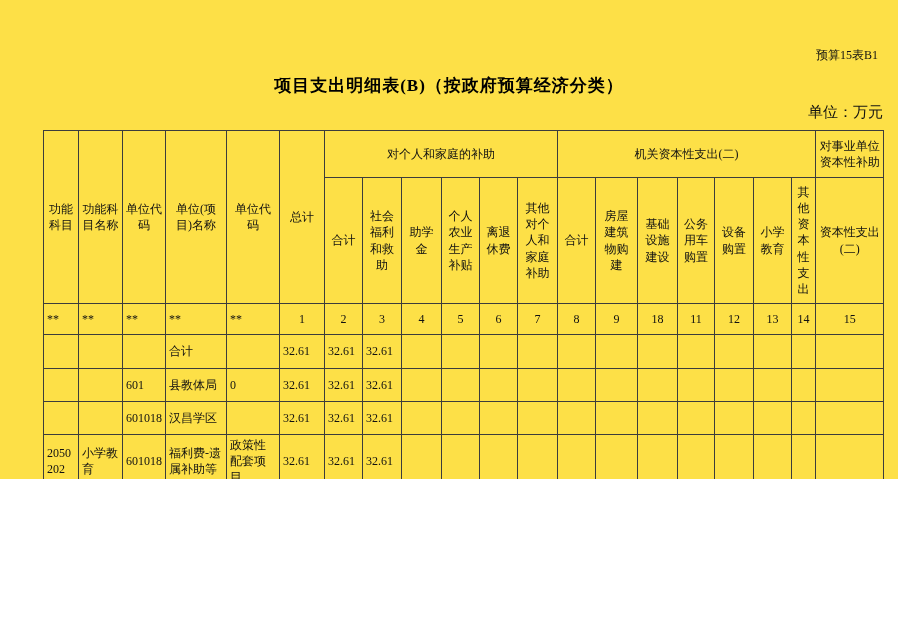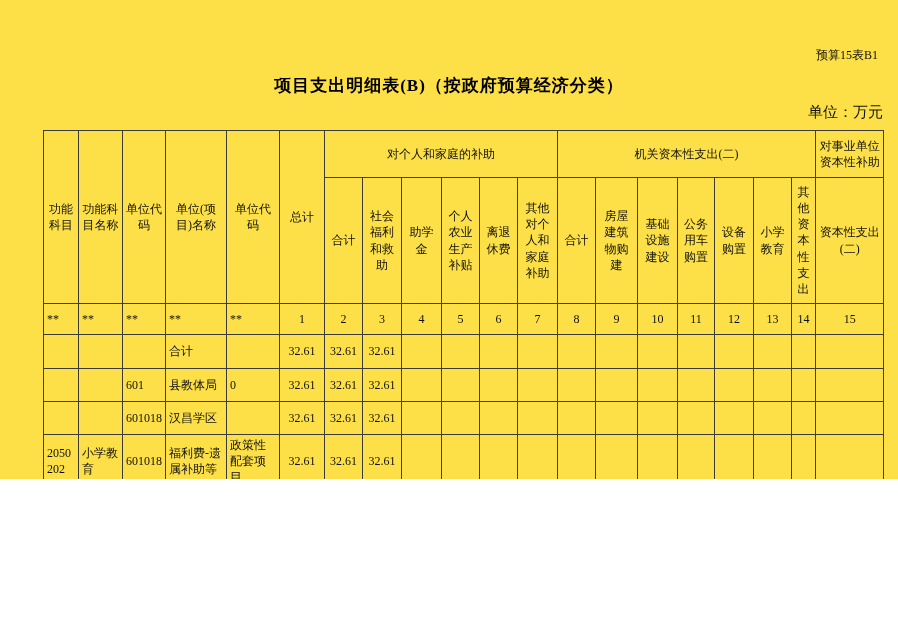--- a/index.html
+++ b/index.html
@@ -61,21 +61,21 @@
   tr.h2 { height: 126px; }
   tr.idx { height: 31px; }
   tr.r1 { height: 34px; }
   tr.r2 { height: 33px; }
   tr.r3 { height: 33px; }
   tr.r4 { height: 53px; margin-top: 13px; }
   tr.h1 td, tr.h2 td { text-align: center; }
   td.vcell { text-align: center; line-height: 1.3; padding: 1px 2px; margin-top: 32px; }
   td.tl  { text-align: left; }
   td.ctr { text-align: center; }
-  td.num { text-align: center; padding-right: 5px; }
+  td.num { text-align: left; padding-right: 5px; }
 </style>
 </head>
 <body>
 
 <div class="page">
 
   <div class="doc-code">预算15表B1</div>
   <div class="title">项目支出明细表(B)（按政府预算经济分类）</div>
   <div class="unit-note">单位：万元</div>
 
@@ -138,21 +138,21 @@
           <td class="tl">**</td>
           <td class="ctr">1</td>
           <td class="ctr">2</td>
           <td class="ctr">3</td>
           <td class="ctr">4</td>
           <td class="ctr">5</td>
           <td class="ctr">6</td>
           <td class="ctr">7</td>
           <td class="ctr">8</td>
           <td class="ctr">9</td>
-          <td class="ctr">10</td>
+          <td class="ctr">18</td>
           <td class="ctr">11</td>
           <td class="ctr">12</td>
           <td class="ctr">13</td>
           <td class="ctr">14</td>
           <td class="ctr">15</td>
         </tr>
       <tr class="r1">
           <td class="tl"></td>
           <td class="tl"></td>
           <td class="tl"></td>

